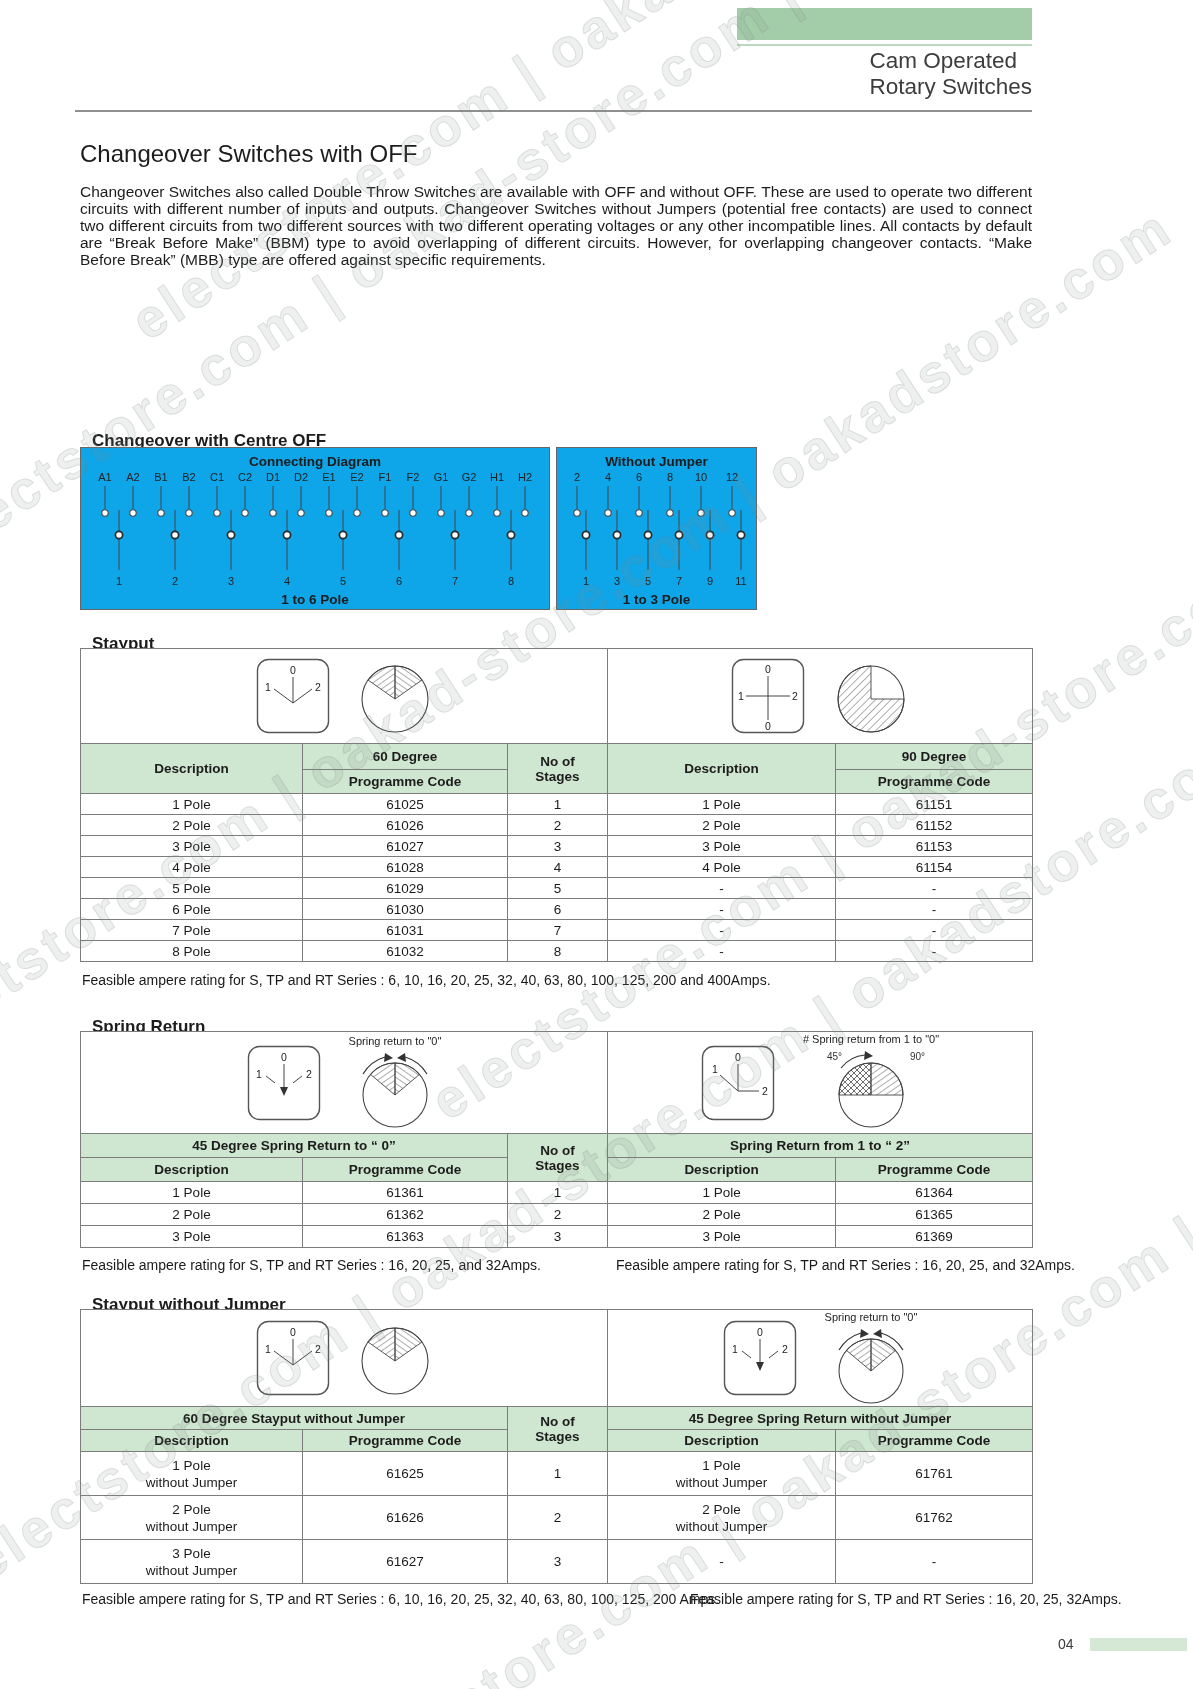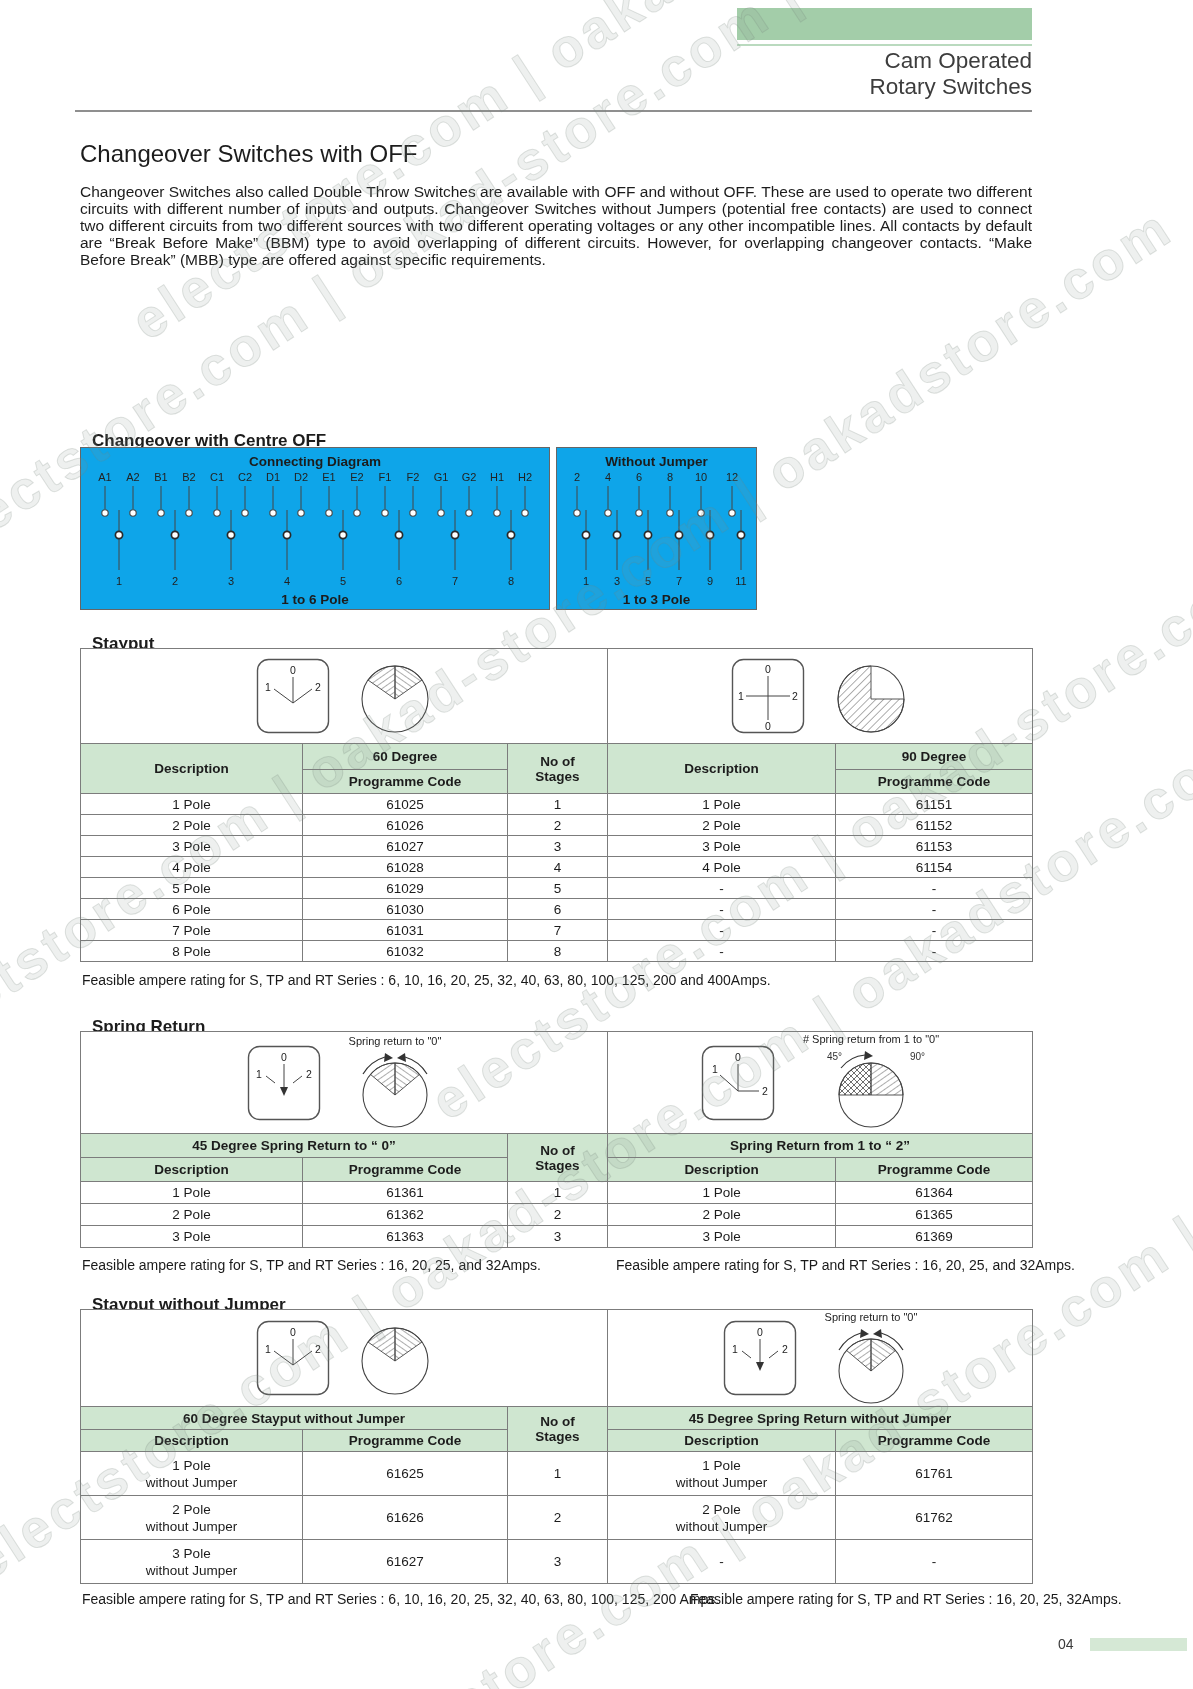--- a/index.html
+++ b/index.html
@@ -3,21 +3,21 @@
 <meta charset="utf-8">
 <style>
   :root{ --bar:#a3cda9; --thbg:#cfe6d0; --fbar:#d5e8d5; }
   *{box-sizing:border-box}
   body{margin:0;background:#ddd}
   .page{position:relative;width:1193px;height:1689px;background:#fff;margin:0 auto;
         font-family:"Liberation Sans",sans-serif;color:#1c1c1c;overflow:hidden}
   
   .hbar{position:absolute;left:737px;top:8px;width:295px;height:32px;background:var(--bar)}
   .hline{position:absolute;left:737px;top:44px;width:295px;height:2px;background:var(--bar);opacity:.75}
-  .htitle{position:absolute;right:161px;top:48px;text-align:right;font-size:22.5px;line-height:26px;color:#3d3d3d}
+  .htitle{position:absolute;right:161px;top:48px;text-align:left;font-size:22.5px;line-height:26px;color:#3d3d3d}
   .htitle span{display:block}
   .hrule{position:absolute;left:75px;top:110px;width:957px;height:2px;background:#8f8f8f}
   
   .title{position:absolute;left:80px;top:140px;margin:0;font-size:24px;font-weight:normal}
   .intro{position:absolute;left:80px;top:183px;width:952px;margin:0;font-size:15.5px;line-height:17px;text-align:justify}
   .app{position:absolute;left:80px;top:340px;width:952px;margin:0;font-size:15.5px;line-height:20.6px}
   .sec{position:absolute;left:80px;margin:12px;font-size:17px;font-weight:bold}
   .co-h{top:419px}.sp-h{top:622px}.sr-h{top:1005px}.wj-h{top:1283px}
   
   .boxes{position:absolute;left:80px;top:447px;display:flex;gap:6px}

